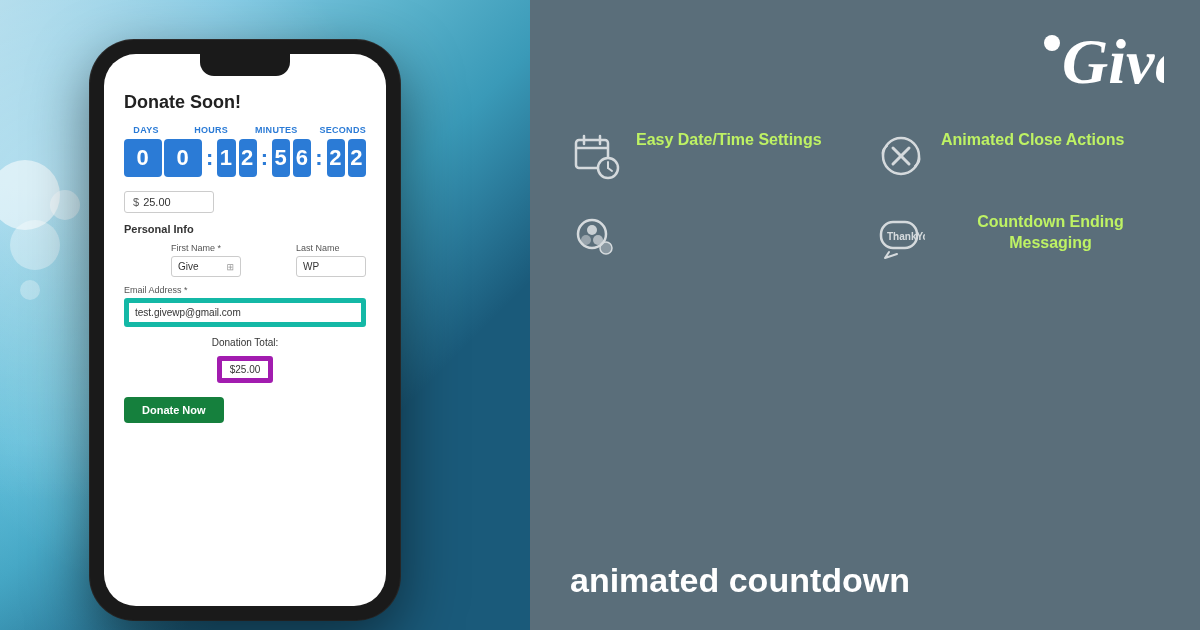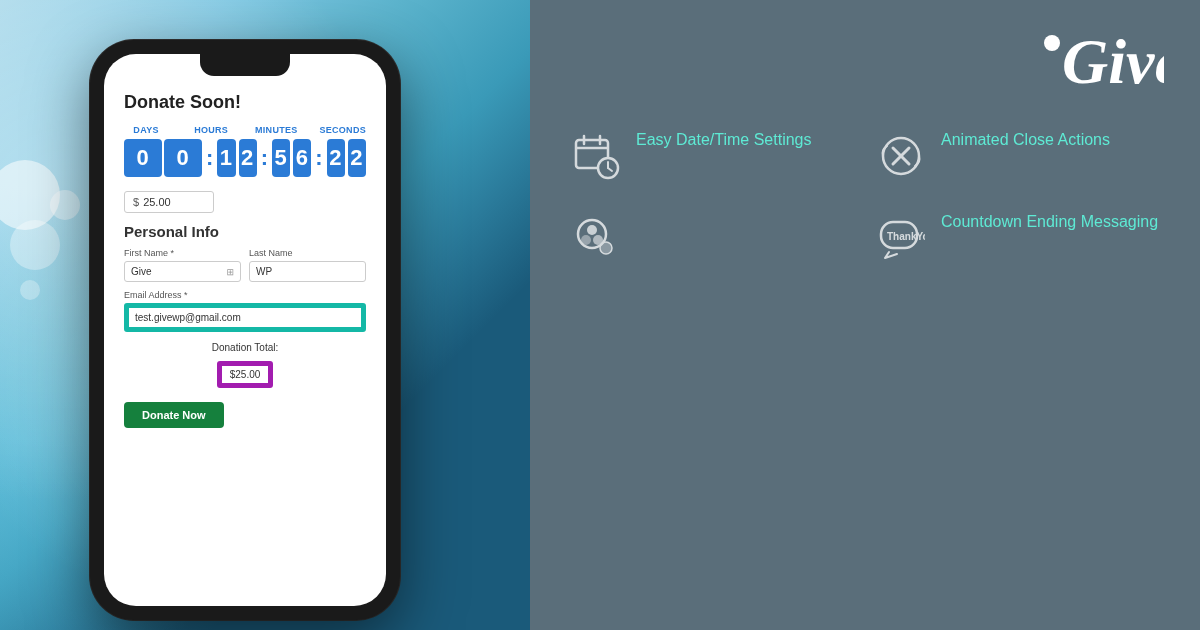--- a/index.html
+++ b/index.html
@@ -159,34 +159,35 @@
       font-size: 11px;
       margin-right: 4px;
     }
 
     .amount-value {
       font-size: 11px;
       color: #333;
     }
 
     .personal-info-label {
-      font-size: 15px;
+      font-size: 11px;
       font-weight: 700;
       color: #333;
       margin-bottom: 8px;
     }
 
     .field-row {
       display: flex;
       gap: 8px;
       margin-bottom: 8px;
     }
 
     .field-group {
       flex: 1;
+      margin-left: 47px;
     }
 
     .field-label {
       font-size: 9px;
       color: #555;
       margin-bottom: 3px;
     }
 
     .field-input {
       border: 1px solid #ccc;
@@ -285,23 +286,24 @@
       height: 48px;
       opacity: 0.75;
     }
 
     .feature-text {
       color: white;
     }
 
     .feature-title {
       font-size: 16px;
-      font-weight: 400;
+      font-weight: 700;
       line-height: 1.3;
-      color: #5eead4;
+      color: #bef264;
+      text-align: center;
     }
 
     
     .headline {
       margin-top: auto;
       color: white;
     }
 
     .headline-text {
       font-size: 34px;
@@ -472,15 +474,16 @@
         </svg>
       </div>
       <div class="feature-text">
         <div class="feature-title">Countdown Ending Messaging</div>
       </div>
     </div>
 
   </div>
 
   <div class="headline">
+    <div class="headline-text">animated countdown</div>
   </div>
 
 </div>
 
 </body></html>

